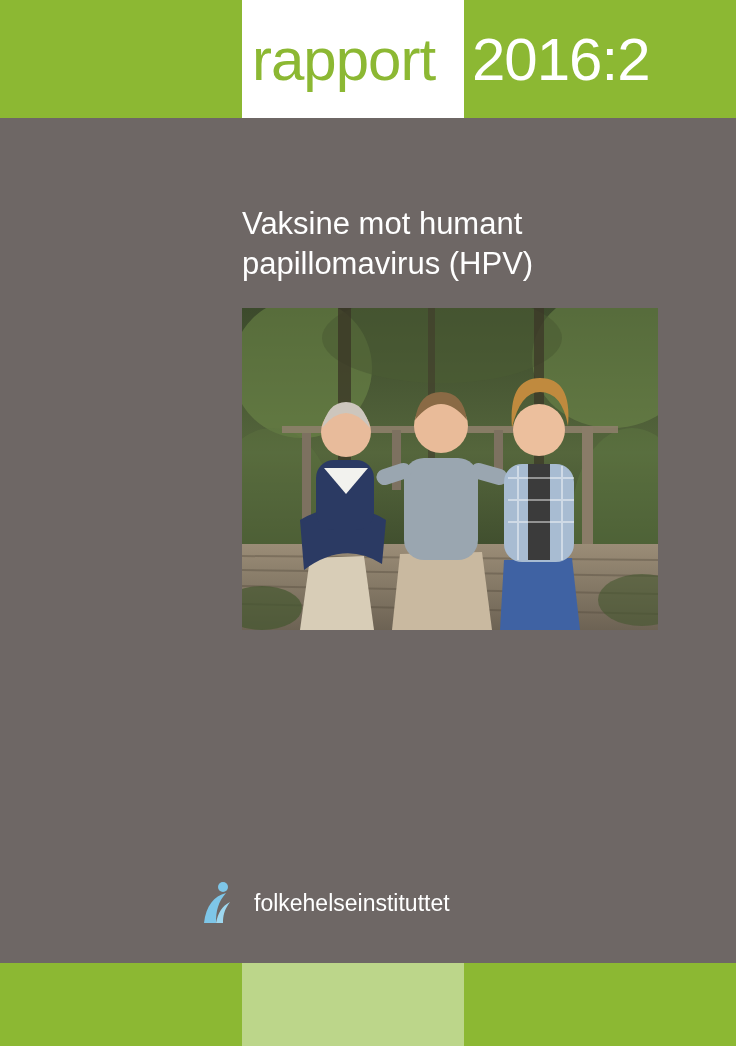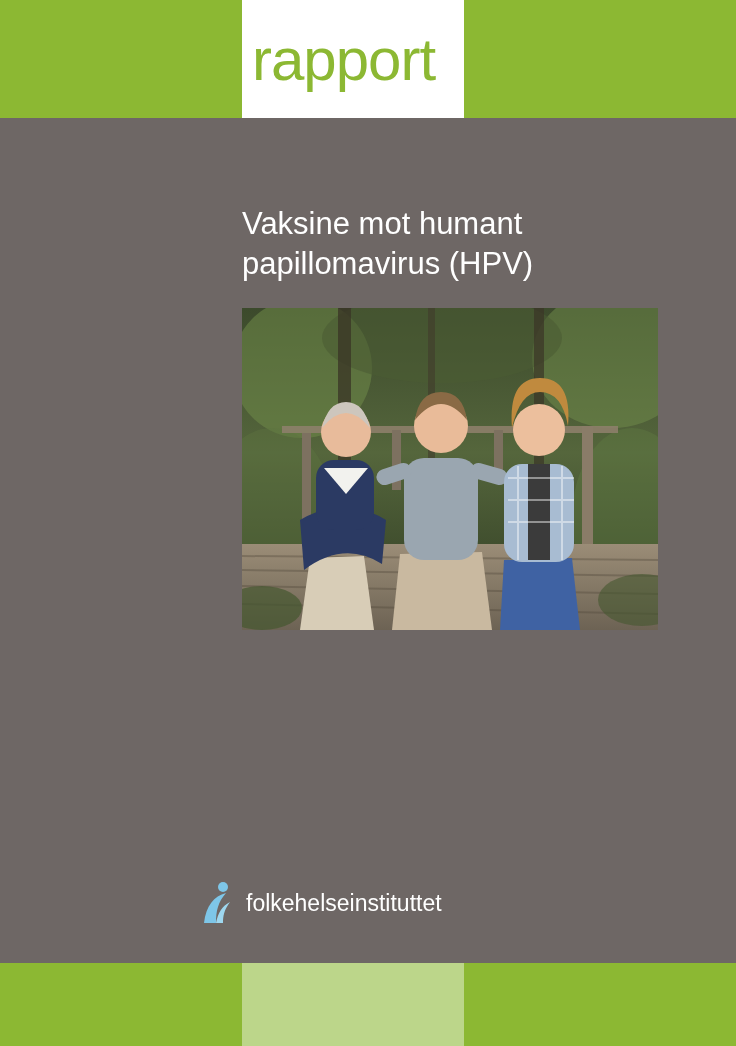--- a/index.html
+++ b/index.html
@@ -101,21 +101,21 @@
     font-weight: normal;
   }
 
   
   .logo-wrap {
     position: absolute;
     left: 196px;
     top: 762px;
     display: flex;
     align-items: center;
-    gap: 8px;
+    gap: 16px;
   }
   .logo-mark {
     width: 42px;
     height: 46px;
     position: relative;
   }
   .logo-text {
     color: #ffffff;
     font-size: 23px;
     line-height: 23px;
@@ -142,20 +142,21 @@
   }
 </style>
 </head>
 <body>
 
 <div class="page">
 
   <div class="top-band">
     <div class="top-white-block"></div>
     <div class="rapport-word">rapport</div>
+    <div class="year-word">2016:2</div>
   </div>
 
   <div class="body-area">
 
     <div class="title">Vaksine mot humant papillomavirus (HPV)</div>
 
     <div class="photo">
       <svg width="416" height="322" viewBox="0 0 416 322" xmlns="http://www.w3.org/2000/svg">
         <defs>
           <linearGradient id="forest" x1="0" y1="0" x2="0" y2="1">

